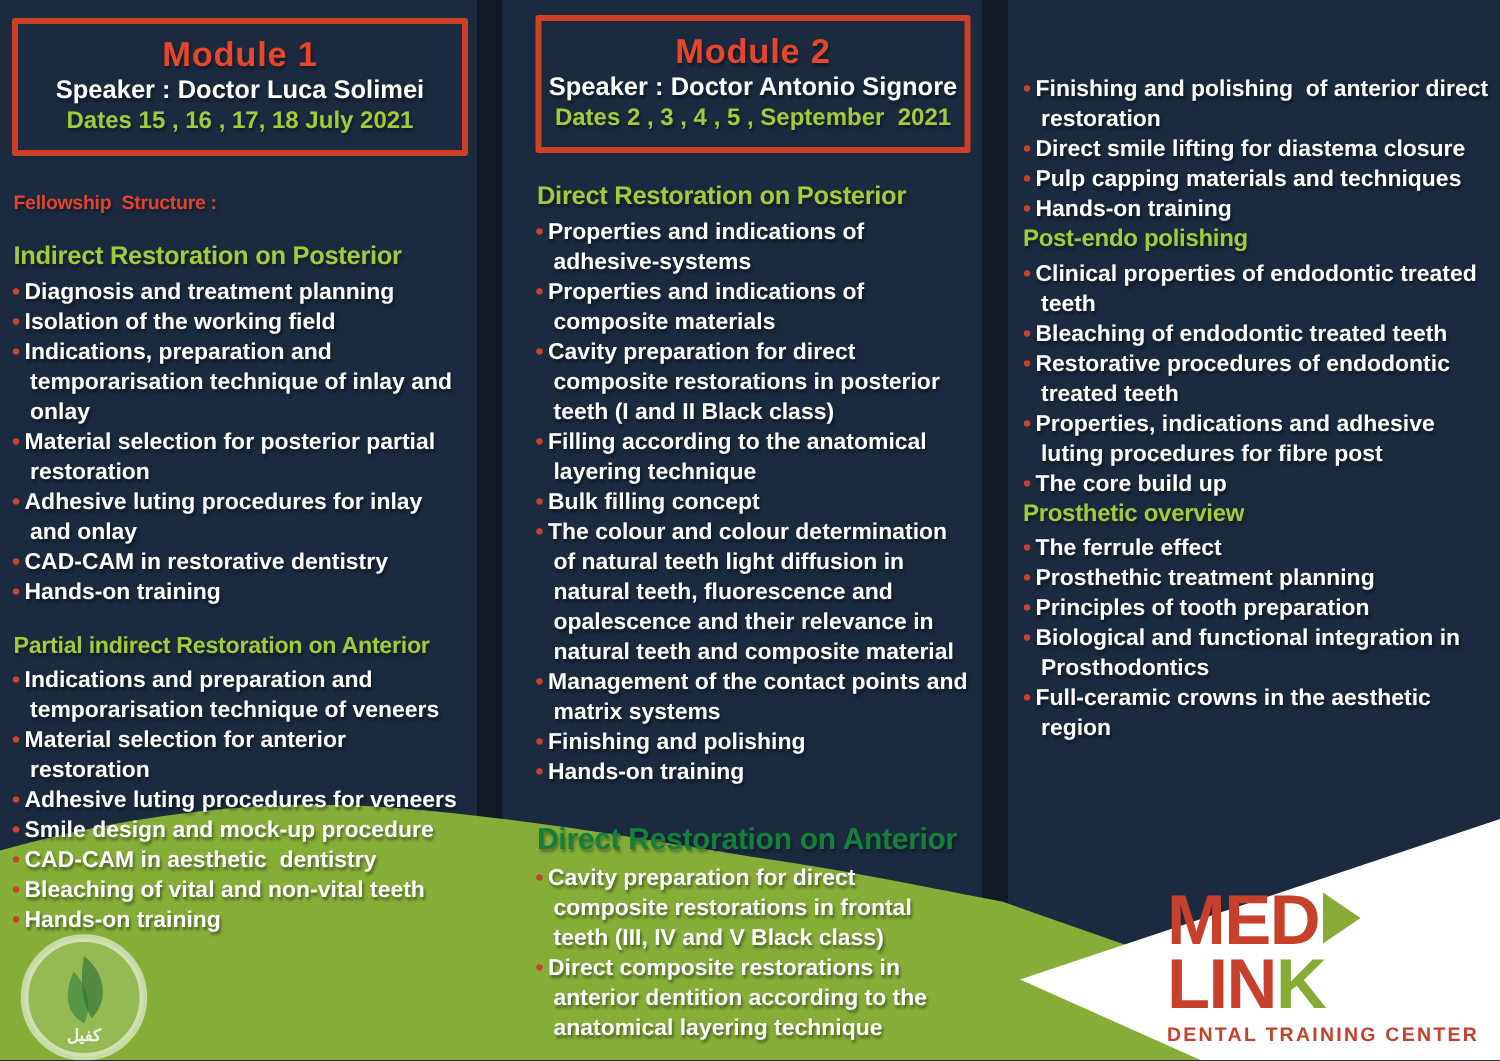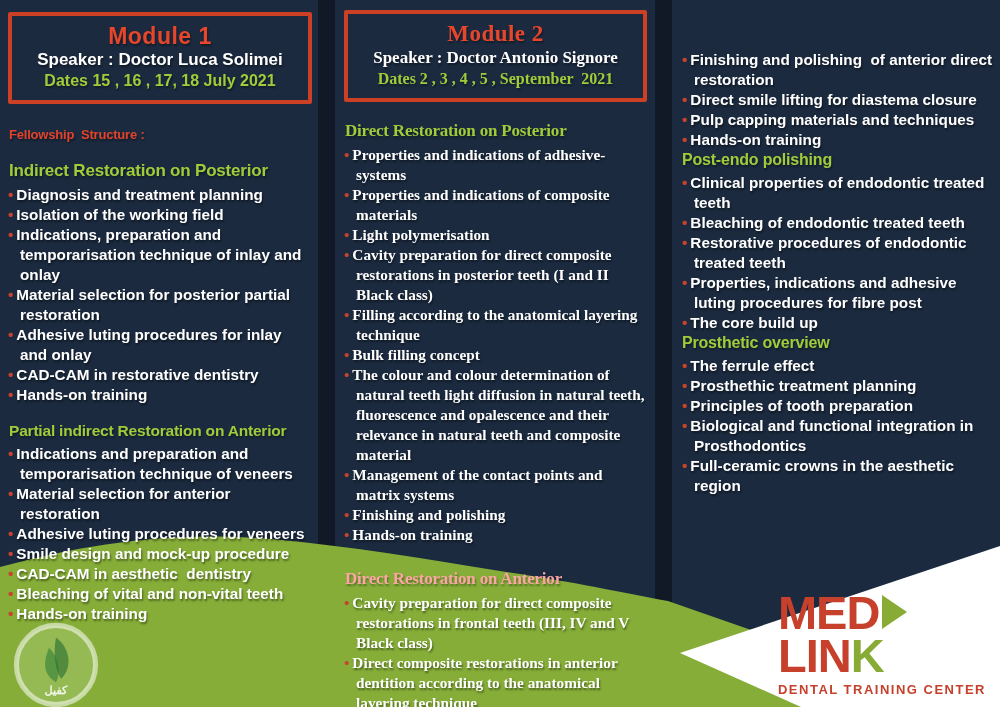--- a/index.html
+++ b/index.html
@@ -10,37 +10,37 @@
   }
   .panel{position:absolute;top:0;bottom:0;background:var(--c-panel,#1b2a3f);}
   .panel-left{left:0;width:318px;}
   .panel-mid{left:335px;width:320px;}
   .panel-right{left:672px;width:328px;}
 
   .shapes{position:absolute;inset:0;z-index:2;}
 
   .col{position:absolute;top:0;height:503px;z-index:4;box-sizing:border-box;}
   .col-left{left:0;width:318px;padding:0 6px 0 8px;}
-  .col-mid{left:335px;width:320px;padding:0 8px 0 9px;font-family:Liberation Serif, serif;}
+  .col-mid{left:335px;width:320px;padding:0 8px 0 22px;}
   .col-right{left:672px;width:328px;padding:46px 6px 0 10px;}
 
   .mod-box{
     border:4px solid var(--c-border,#cc4026);
     margin-top:12px;padding:7px 2px 9px;text-align:center;border-radius:2px;
   }
   .col-mid .mod-box{margin-top:10px;}
   .mod-title{font-size:23px;font-weight:bold;color:var(--c-red,#e8462b);line-height:1.15;letter-spacing:.5px;white-space:pre;text-shadow:1px 2px 2px rgba(0,0,0,.35);}
   .mod-speaker{font-size:17px;font-weight:bold;color:#fff;line-height:1.25;white-space:pre;text-shadow:1px 2px 2px rgba(0,0,0,.45);}
   .mod-dates{font-size:16px;font-weight:bold;color:var(--c-green-text,#a2cb3a);line-height:1.3;white-space:pre;text-shadow:1px 2px 2px rgba(0,0,0,.35);}
 
   .sec-heading{font-weight:bold;white-space:pre;letter-spacing:-.2px;text-shadow:1px 2px 2px rgba(0,0,0,.35);}
   .hd-red-lg{color:#e2432a;font-size:13px;margin:23px 0 0 1px;}
   .hd-green-lg{color:var(--c-green-text,#a2cb3a);font-size:17px;margin:19px 0 2px 1px;}
   .hd-green{color:var(--c-green-text,#a2cb3a);font-size:15.5px;margin:17px 0 2px 1px;}
-  .hd-red{color:#fca5a5;font-size:17px;margin:24px 0 2px 1px;}
+  .hd-red{color:#15803d;font-size:20px;margin:24px 0 2px 1px;}
   .col-right .hd-green{margin:1px 0 1px 0;font-size:16px;}
 
   .items{list-style:none;margin:4px 0 0;padding:0;}
   .items li{
     font-size:15.3px;line-height:20px;font-weight:bold;color:#fff;
     padding-left:12px;text-indent:-12px;white-space:pre-wrap;
     text-shadow:1px 2px 2px rgba(0,0,0,.45);
   }
   .dot{color:#c8432b;margin-right:3px;text-shadow:none;}
 
@@ -109,21 +109,20 @@
     <div class="mod-box">
       <div class="mod-title">Module 2</div>
       <div class="mod-speaker">Speaker : Doctor Antonio Signore</div>
       <div class="mod-dates">Dates 2 , 3 , 4 , 5 , September  2021</div>
     </div>
     <div>
         <div class="sec-heading hd-green-lg">Direct Restoration on Posterior</div>
         <ul class="items">
           <li><span class="dot">•</span><span class="t">Properties and indications of adhesive-systems</span></li>
           <li><span class="dot">•</span><span class="t">Properties and indications of composite materials</span></li>
-          <li><span class="dot">•</span><span class="t">Light polymerisation</span></li>
           <li><span class="dot">•</span><span class="t">Cavity preparation for direct composite restorations in posterior teeth (I and II Black class)</span></li>
           <li><span class="dot">•</span><span class="t">Filling according to the anatomical layering technique</span></li>
           <li><span class="dot">•</span><span class="t">Bulk filling concept</span></li>
           <li><span class="dot">•</span><span class="t">The colour and colour determination of natural teeth light diffusion in natural teeth, fluorescence and opalescence and their relevance in natural teeth and composite material</span></li>
           <li><span class="dot">•</span><span class="t">Management of the contact points and matrix systems</span></li>
           <li><span class="dot">•</span><span class="t">Finishing and polishing</span></li>
           <li><span class="dot">•</span><span class="t">Hands-on training</span></li>
         </ul>
         <div class="sec-heading hd-red">Direct Restoration on Anterior</div>
         <ul class="items">

